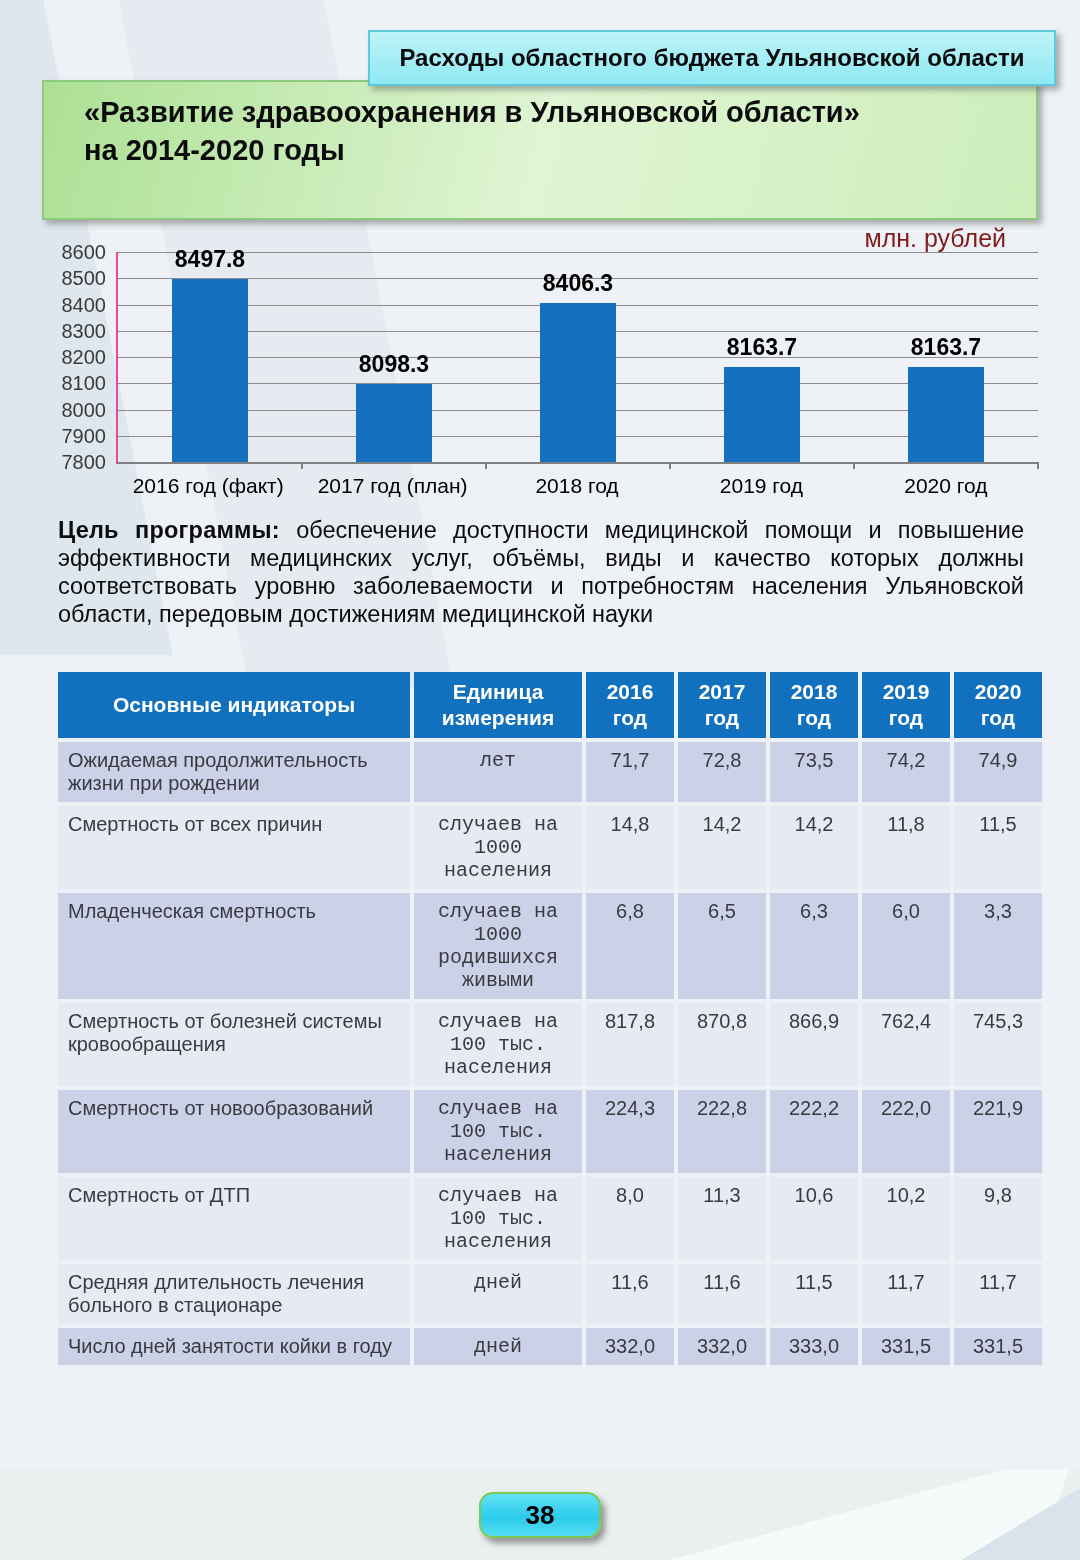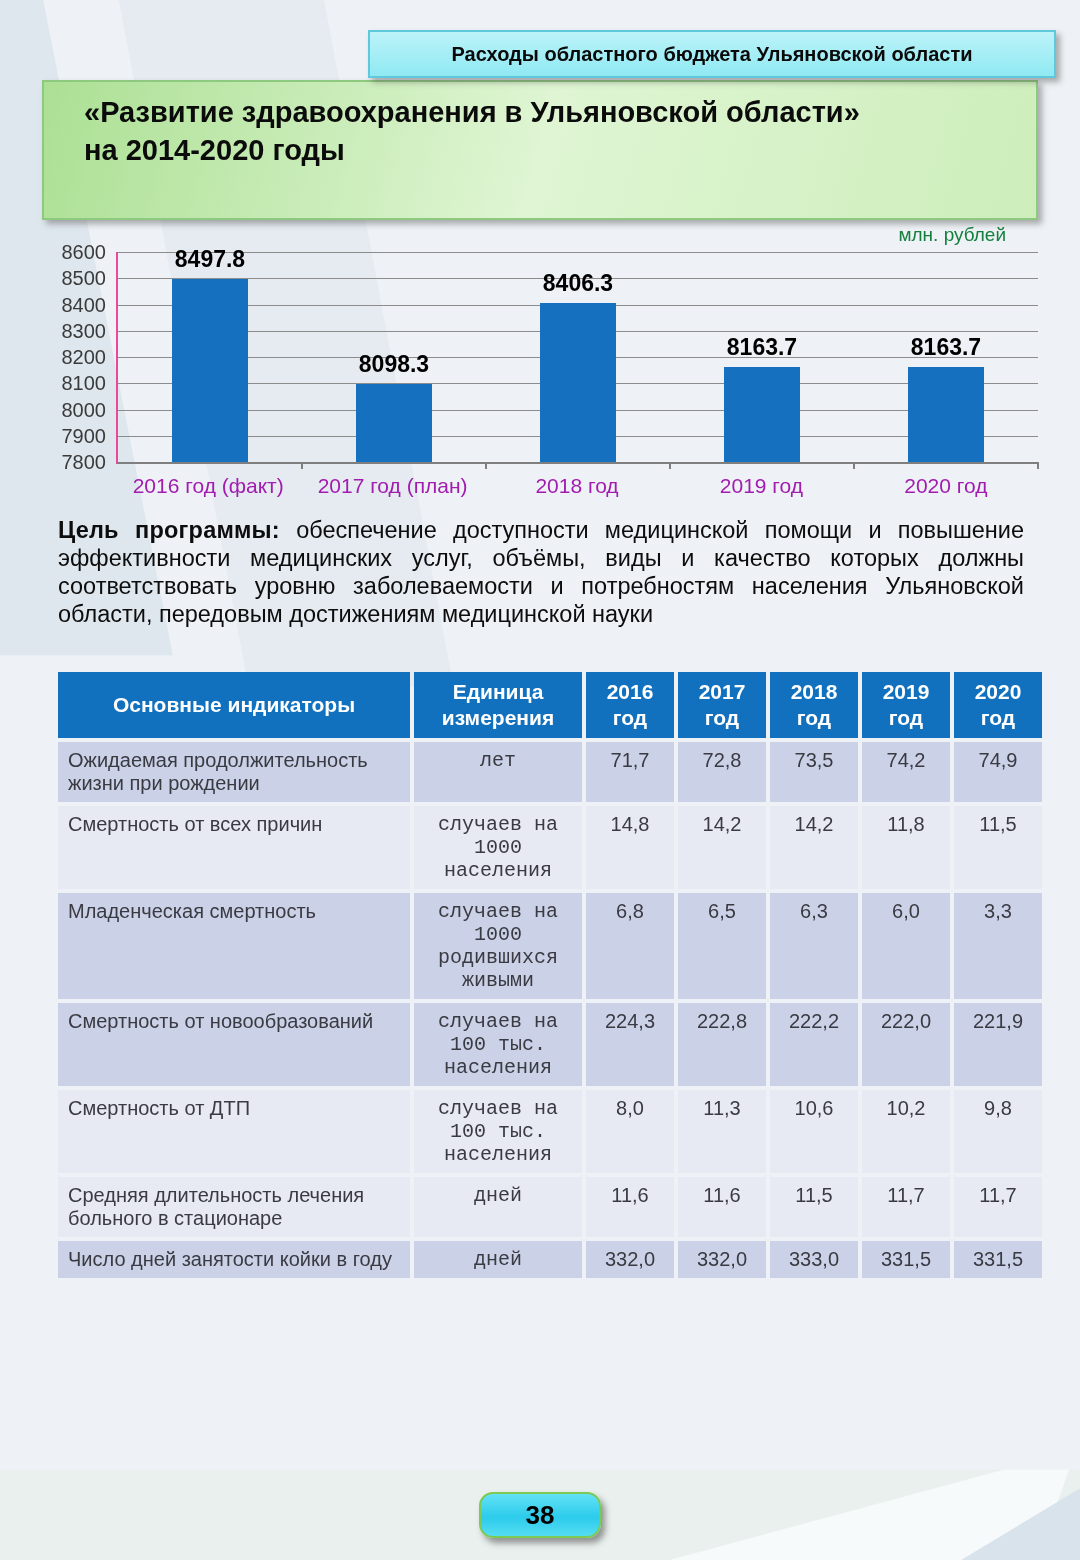--- a/index.html
+++ b/index.html
@@ -10,52 +10,52 @@
   
   .bg { position:absolute; inset:0; pointer-events:none; }
   .bg-a { background:#DFE7EE; clip-path:polygon(0 0, 4% 0, 16% 42%, 0 42%); }
   .bg-b { background:#E5EBF1; clip-path:polygon(11% 0, 30% 0, 42% 44%, 23% 44%); }
   .bg-c { background:#E9F0EE; clip-path:polygon(0 94.2%, 100% 94.2%, 100% 100%, 0 100%); }
   .bg-d { background:#F7FAFA; clip-path:polygon(62% 100%, 93% 94.2%, 99% 94.2%, 96% 100%); }
   .bg-e { background:#D9E3EB; clip-path:polygon(100% 95.4%, 100% 100%, 89% 100%); }
 
   
   .banner {
-    position:absolute; left:368px; top:30px; width:688px; height:48px; z-index:5;
+    position:absolute; left:368px; top:30px; width:688px; height:56px; z-index:5;
     background:linear-gradient(180deg,#BDF3F9 0%, #8FE9F3 100%);
     border:2px solid #5FC9DB; box-sizing:border-box;
     box-shadow:4px 4px 6px rgba(80,80,80,.45);
     display:flex; align-items:center; justify-content:center;
-    font-size:20px; font-weight:bold; color:#0a0a0a;
+    font-size:24px; font-weight:bold; color:#0a0a0a;
   }
 
   
   .title-box {
     position:absolute; left:42px; top:80px; width:996px; height:140px; z-index:4;
     background:linear-gradient(105deg,#ACE094 0%, #DFF5D3 50%, #CDEEBB 100%);
     border:2px solid #8DC97E; box-sizing:border-box;
     box-shadow:4px 4px 6px rgba(80,80,80,.45);
     padding:11px 20px 0 40px;
     font-size:29px; font-weight:bold; line-height:38px; color:#0b0b0b;
   }
 
   
   .chart { position:absolute; left:58px; top:224px; width:980px; z-index:2; }
-  .chart-unit { text-align:right; padding-right:32px; font-size:19px; color:#15803d; height:28px; }
+  .chart-unit { text-align:right; padding-right:32px; font-size:25px; color:#7f1d1d; height:28px; }
   .chart-body { display:flex; }
   .y-axis { position:relative; width:58px; height:210px; flex:0 0 58px; }
   .y-tick { position:absolute; right:10px; transform:translateY(-50%); font-size:20px; color:#3a3a3a; white-space:nowrap; }
   .plot-col { flex:1; }
   .plot { position:relative; height:210px; border-left:2px solid #ec4899; border-bottom:2px solid #7f7f7f; }
   .gridline { position:absolute; left:0; right:0; height:1px; background:#8c8c8c; }
   .bar { position:absolute; bottom:0; background:#1670C0; }
   .bar-label { position:absolute; text-align:center; font-weight:bold; font-size:23px; color:#000; }
   .axis-tick { position:absolute; top:100%; width:2px; height:7px; background:#7f7f7f; }
   .x-labels { display:flex; margin-top:10px; }
-  .x-label { flex:1; text-align:center; font-size:21px; color:#a21caf; }
+  .x-label { flex:1; text-align:center; font-size:21px; color:#000000; }
 
   
   .goal {
     position:absolute; left:58px; top:516px; width:966px; z-index:2;
     font-size:23.5px; line-height:28px; text-align:justify; color:#0d0d0d;
   }
   .goal b { letter-spacing:.2px; }
 
   
   table.indicators {
@@ -205,20 +205,29 @@
         </tr>
         <tr class="row-odd">
           <td class="cell-indicator">Младенческая смертность</td>
           <td class="cell-unit">случаев на 1000 родившихся живыми</td>
           <td class="cell-value">6,8</td>
           <td class="cell-value">6,5</td>
           <td class="cell-value">6,3</td>
           <td class="cell-value">6,0</td>
           <td class="cell-value">3,3</td>
         </tr>
+        <tr class="row-even">
+          <td class="cell-indicator">Смертность от болезней системы кровообращения</td>
+          <td class="cell-unit">случаев на 100 тыс. населения</td>
+          <td class="cell-value">817,8</td>
+          <td class="cell-value">870,8</td>
+          <td class="cell-value">866,9</td>
+          <td class="cell-value">762,4</td>
+          <td class="cell-value">745,3</td>
+        </tr>
         <tr class="row-odd">
           <td class="cell-indicator">Смертность от новообразований</td>
           <td class="cell-unit">случаев на 100 тыс. населения</td>
           <td class="cell-value">224,3</td>
           <td class="cell-value">222,8</td>
           <td class="cell-value">222,2</td>
           <td class="cell-value">222,0</td>
           <td class="cell-value">221,9</td>
         </tr>
         <tr class="row-even">

